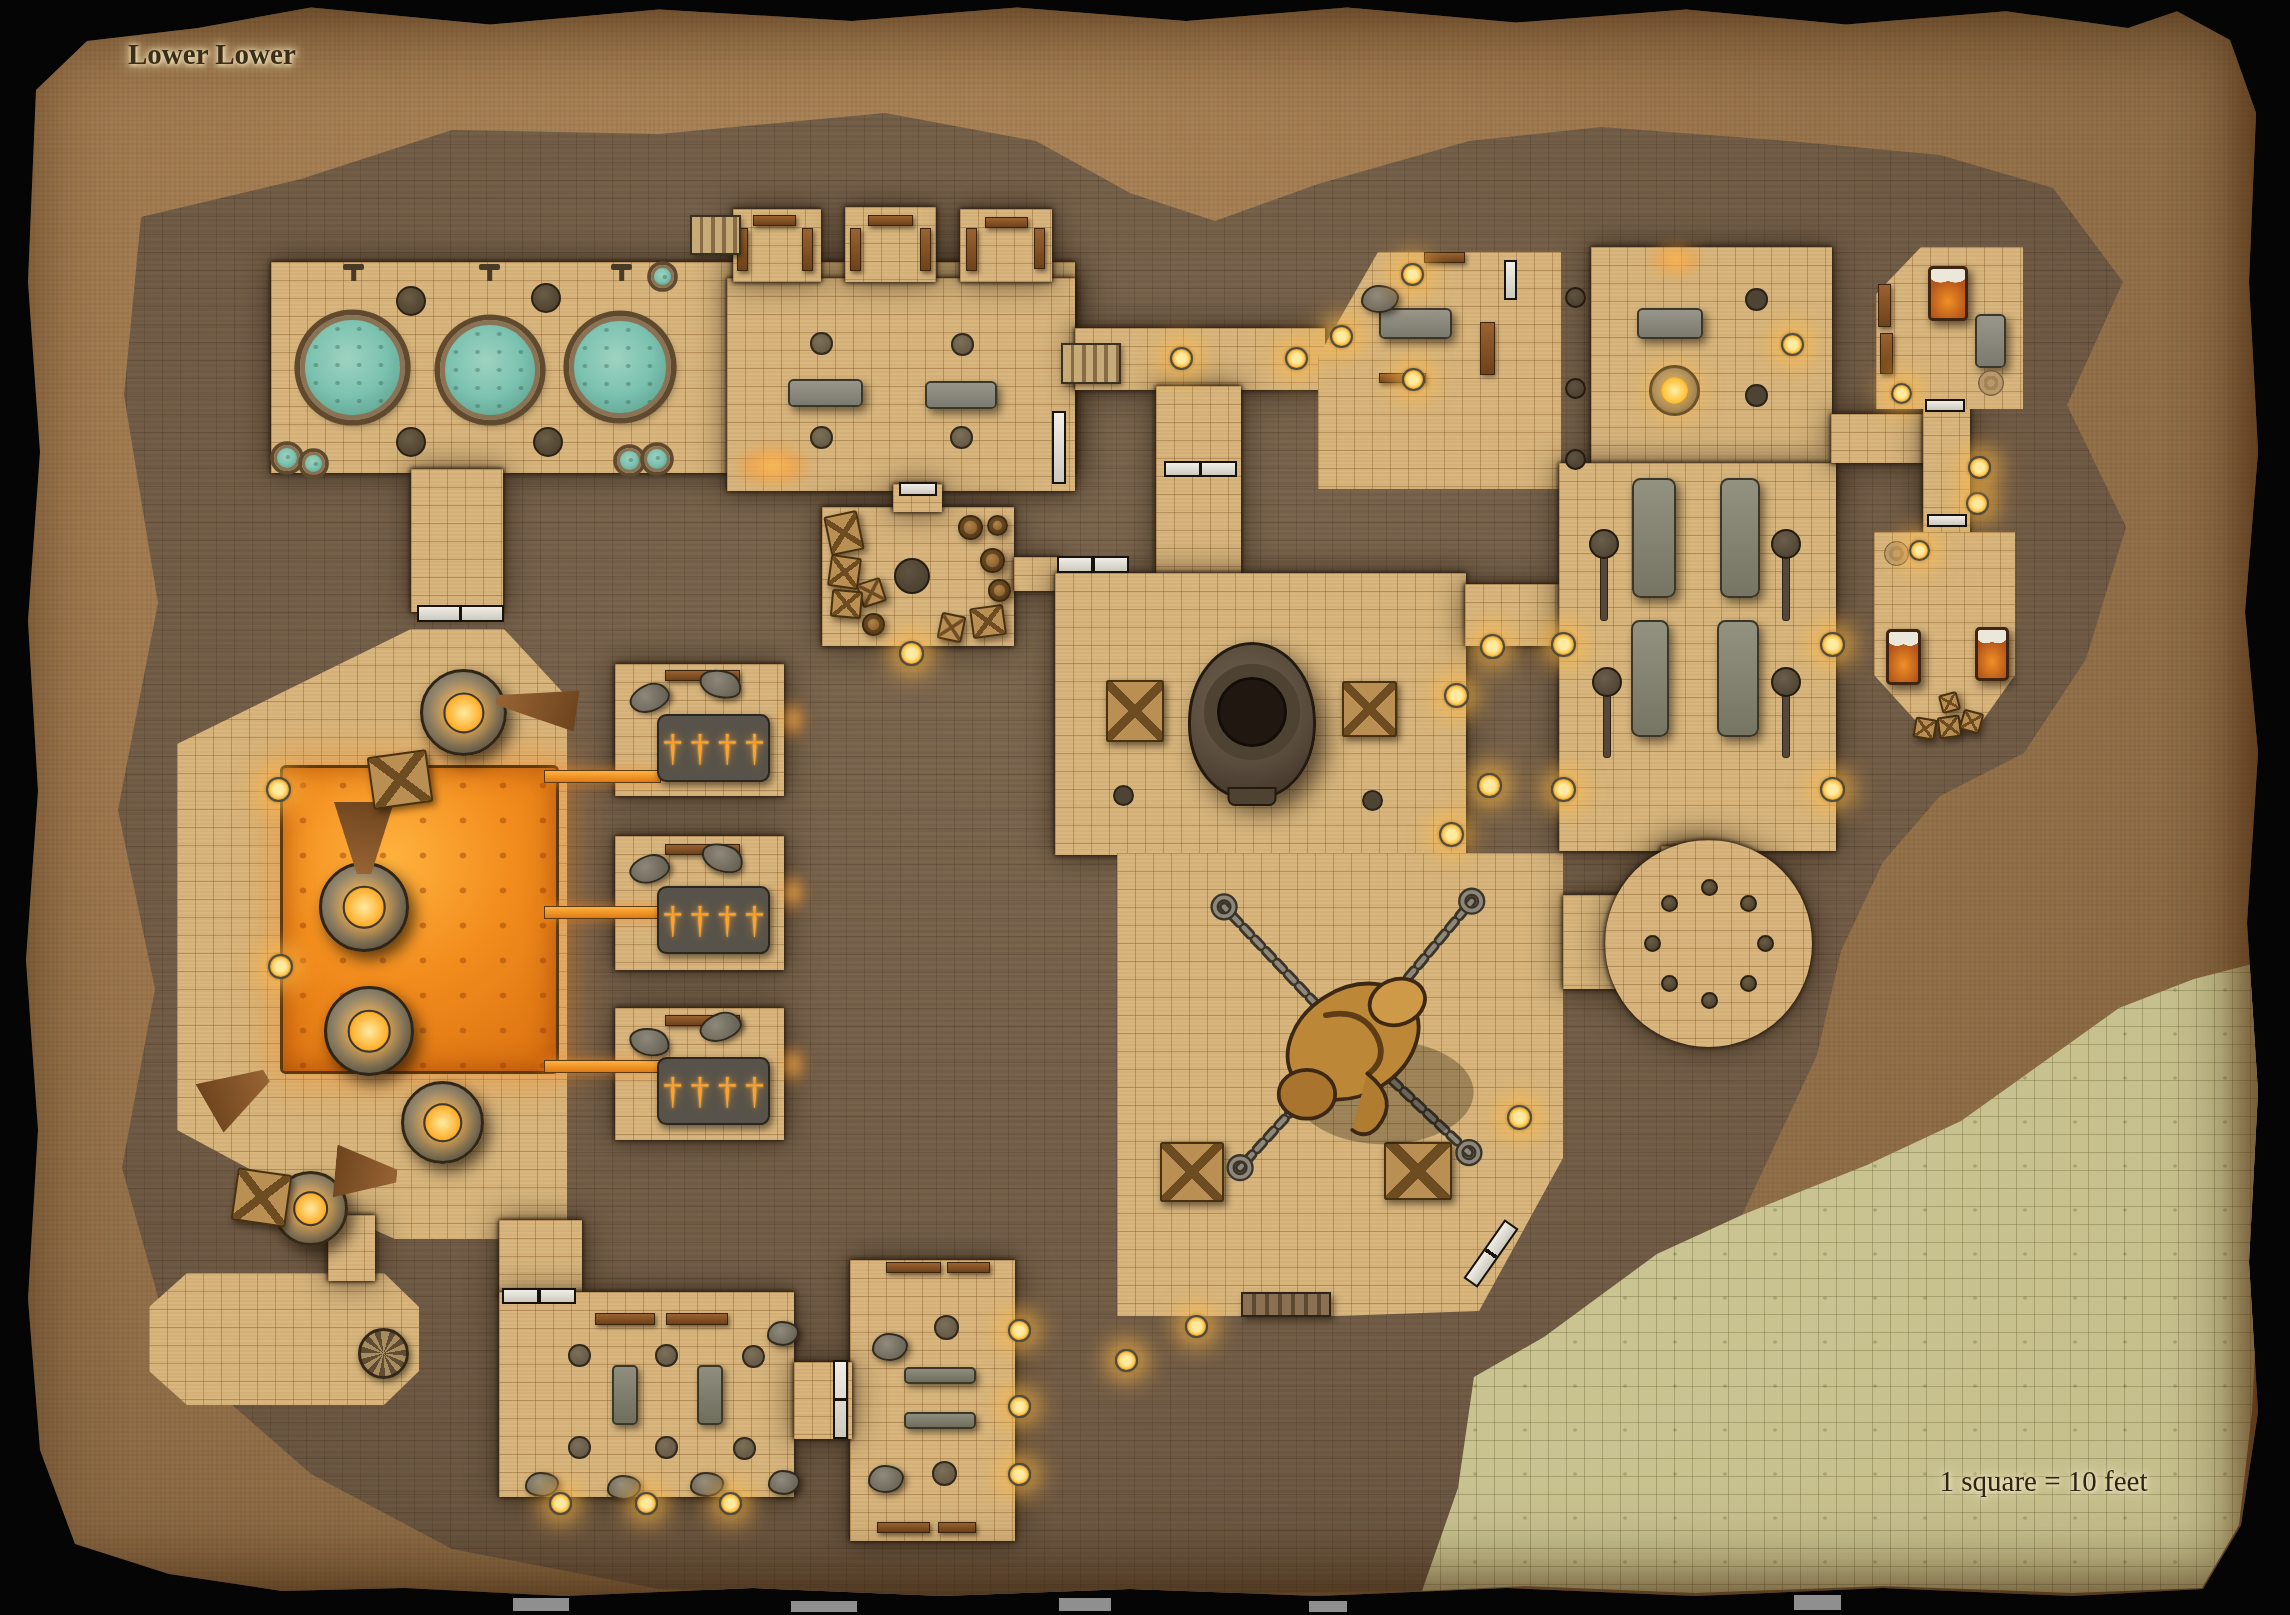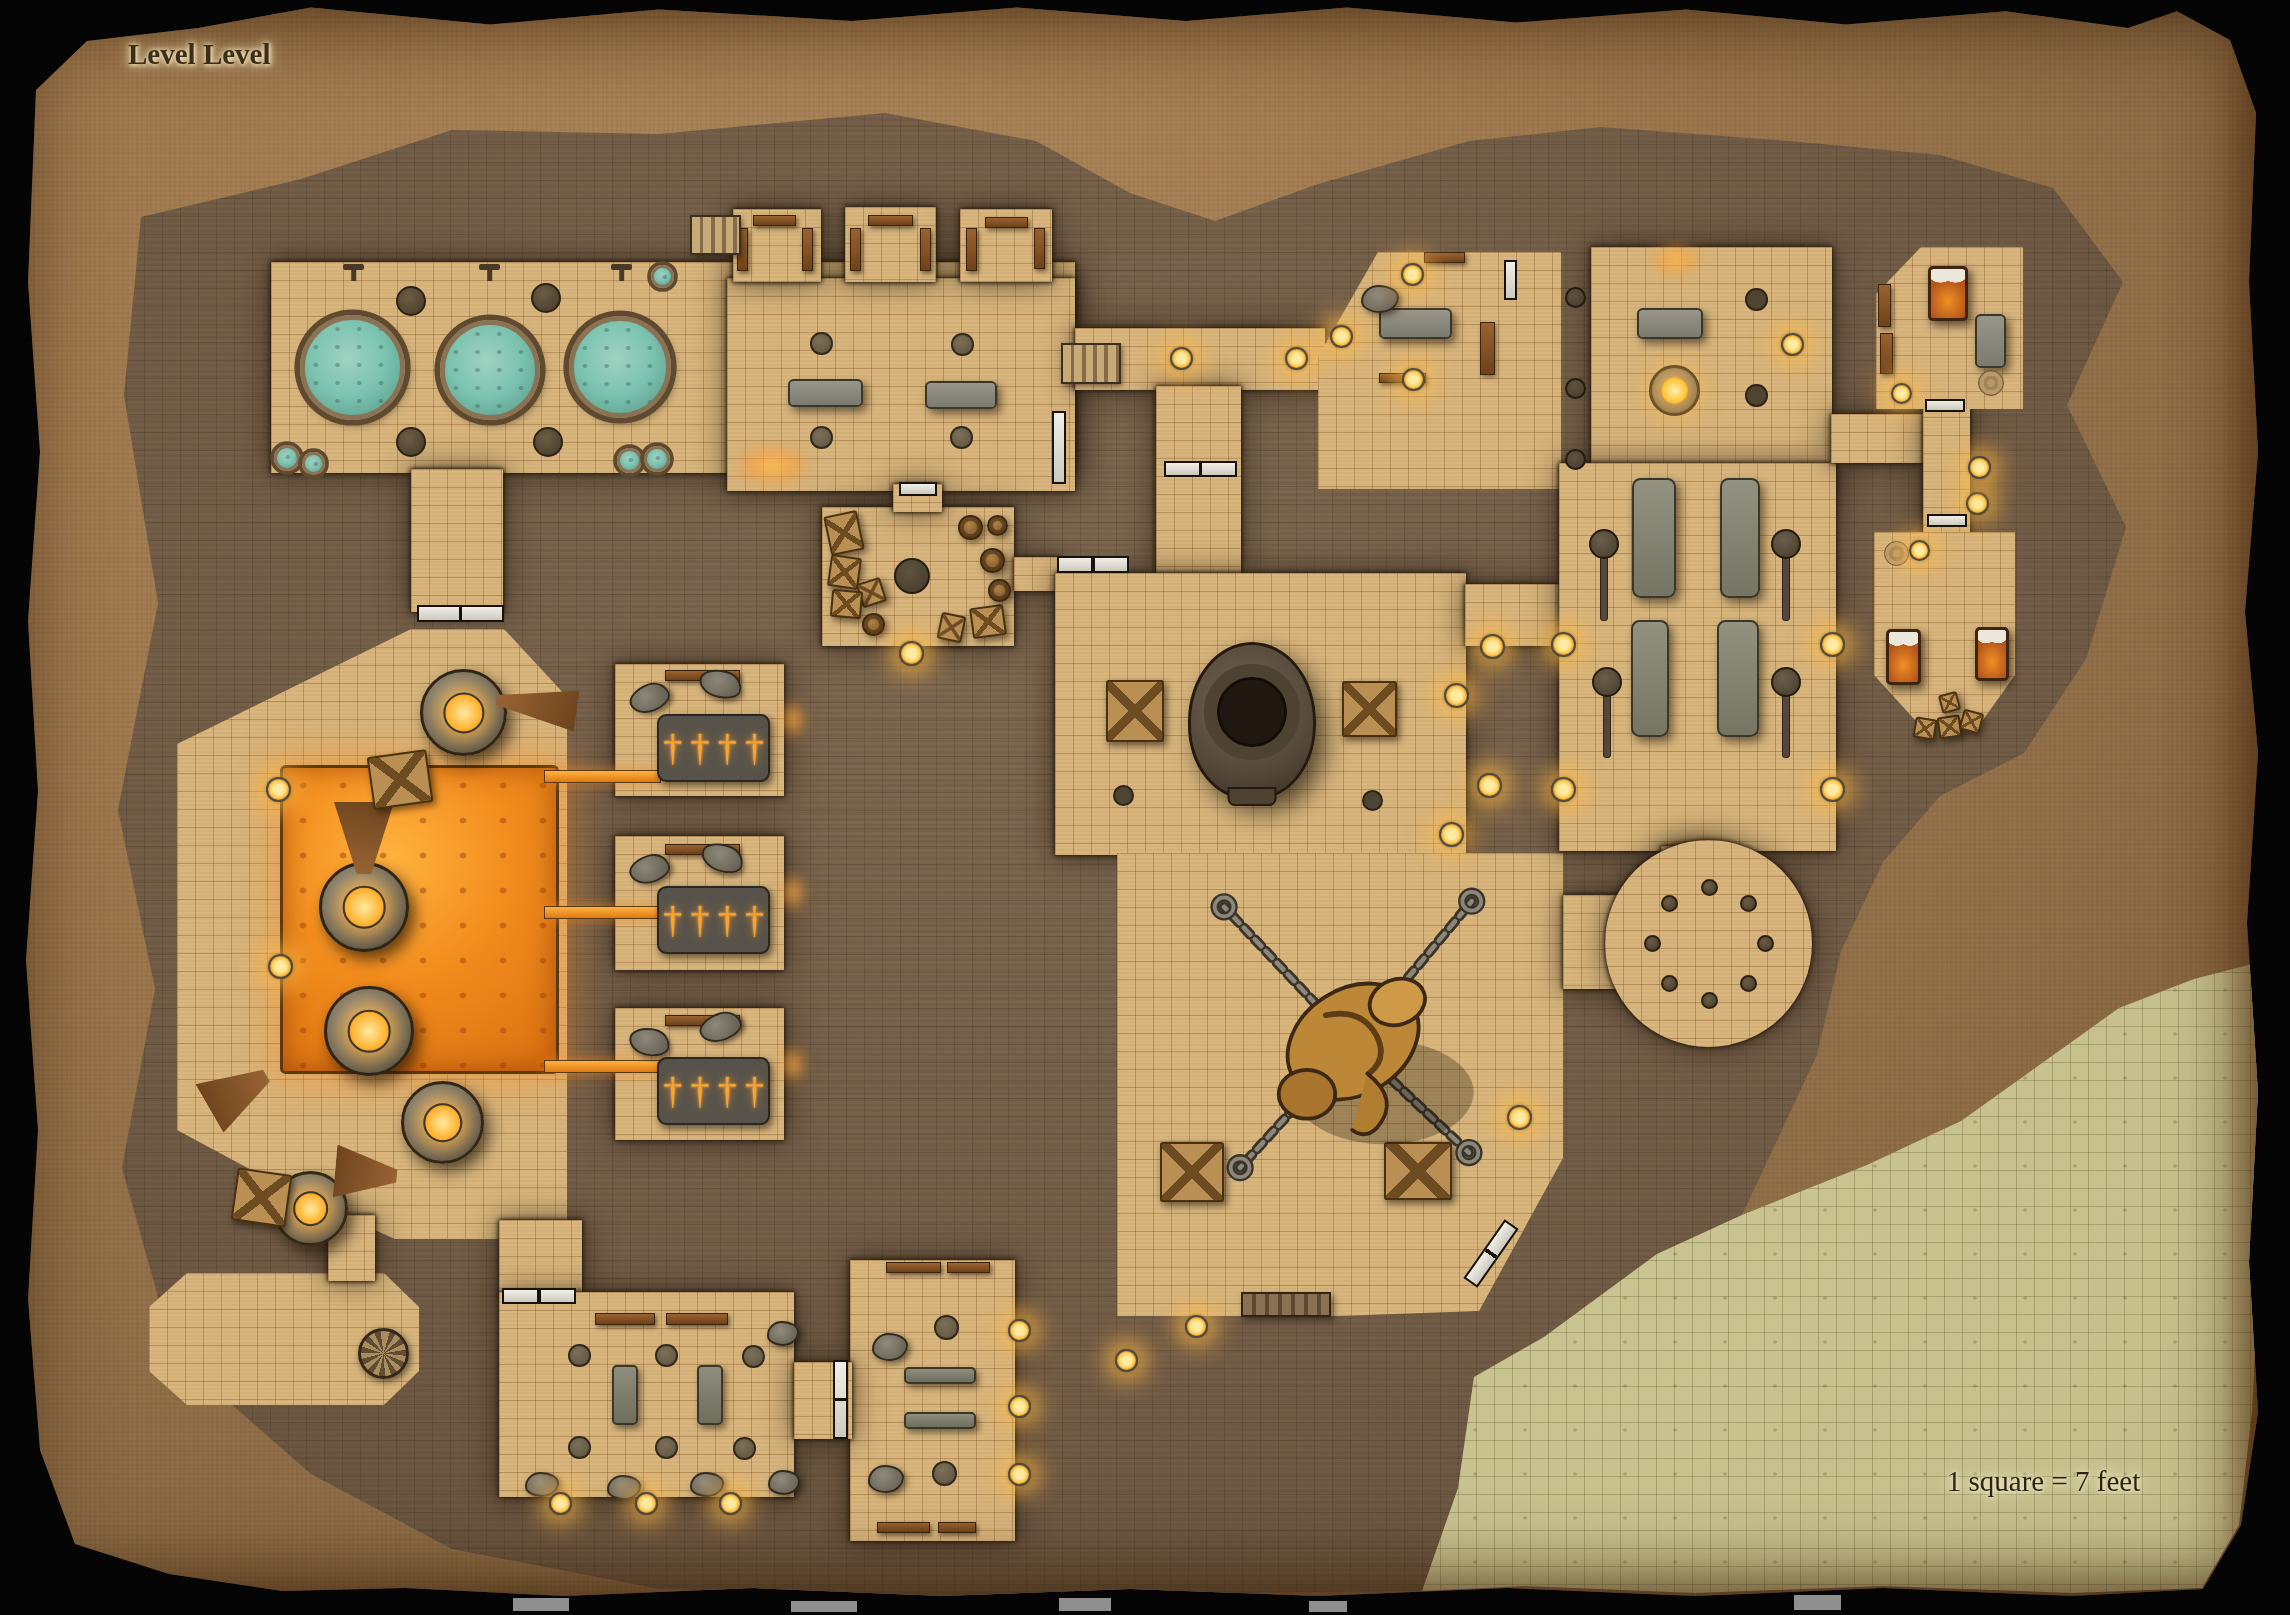--- a/index.html
+++ b/index.html
@@ -390,23 +390,23 @@
         <div class="p p-lamp" style="left: 1008px; top: 1319px; width: 22.6px; height: 22.6px;"></div>
         <div class="p p-lamp" style="left: 1008px; top: 1395px; width: 22.6px; height: 22.6px;"></div>
         <div class="p p-lamp" style="left: 1008px; top: 1463px; width: 22.6px; height: 22.6px;"></div>
         <div class="p p-lamp" style="left: 1115px; top: 1349px; width: 22.6px; height: 22.6px;"></div>
         <div class="p p-lamp" style="left: 1401px; top: 263px; width: 22.6px; height: 22.6px;"></div>
         <div class="p p-lamp" style="left: 1402px; top: 368px; width: 22.6px; height: 22.6px;"></div>
         <div class="p p-lamp" style="left: 1330px; top: 325px; width: 22.6px; height: 22.6px;"></div>
       </div>
     <div class="burn"></div>
     <div class="title-block">
-      <div class="title-sub">Level Level</div>
+      <div class="title-sub">Lower Lower</div>
     </div>
-    <div class="scale-label">1 square = 7 feet</div>
+    <div class="scale-label">1 square = 10 feet</div>
   <svg class="overlay" width="2290" height="1616" viewBox="0 0 2432 1716">
         <line x1="1409.5291713064582" y1="1078.9250353243535" x2="1300" y2="963" stroke="#3a342a" stroke-width="11" stroke-dasharray="10 7" stroke-linecap="round"></line>
         <line x1="1409.5291713064582" y1="1078.9250353243535" x2="1300" y2="963" stroke="#8d877a" stroke-width="5" stroke-dasharray="10 7" stroke-linecap="round"></line>
         <circle cx="1300" cy="963" r="10" fill="none" stroke="#3a342a" stroke-width="9"></circle>
         <circle cx="1300" cy="963" r="10" fill="none" stroke="#8d877a" stroke-width="4"></circle>
         <line x1="1462.6273763179202" y1="1077.2878267936035" x2="1563" y2="957" stroke="#3a342a" stroke-width="11" stroke-dasharray="10 7" stroke-linecap="round"></line>
         <line x1="1462.6273763179202" y1="1077.2878267936035" x2="1563" y2="957" stroke="#8d877a" stroke-width="5" stroke-dasharray="10 7" stroke-linecap="round"></line>
         <circle cx="1563" cy="957" r="10" fill="none" stroke="#3a342a" stroke-width="9"></circle>
         <circle cx="1563" cy="957" r="10" fill="none" stroke="#8d877a" stroke-width="4"></circle>
         <line x1="1410.0930882401476" y1="1137.5976029358378" x2="1317" y2="1240" stroke="#3a342a" stroke-width="11" stroke-dasharray="10 7" stroke-linecap="round"></line>

